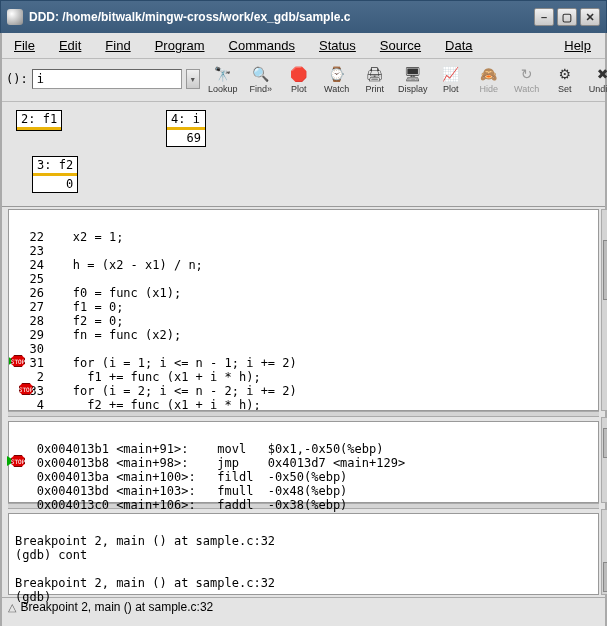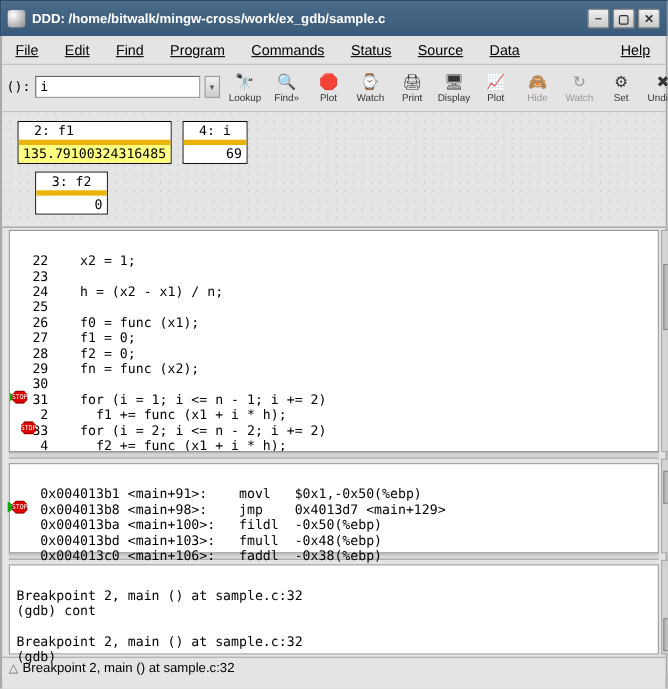--- a/index.html
+++ b/index.html
@@ -118,21 +118,21 @@
   background-size: 8px 8px;
   background-position: 4px 4px;
 }
 .dispbox {
   position: absolute;
   border: 1px solid #000;
   background: #fff;
   font-family: monospace;
   font-size: 12px;
 }
-.dispbox .dhead { padding: 1px 14px; border-bottom: 5px solid #eab308; background:#fff;}
+.dispbox .dhead { padding: 1px 4px; border-bottom: 3px solid #eab308; background:#fff;}
 .dispbox .dval { padding: 1px 4px; text-align: right; background:#fff;}
 .dispbox.sel .dval { background:#ffff80; }
 .source-pane {
   background: #fff;
   border: 1px solid #999;
   margin: 2px 6px 0 6px;
   height: 202px;
   overflow: hidden;
   font-family: monospace;
   font-size: 12px;
@@ -263,21 +263,20 @@
           <div class="ticon">✖</div>
           <span>Undisp</span>
         </div>
     </div>
   </div>
 
   <div class="data-area">
     <div class="data-dots"></div>
     <div class="dispbox sel" style="left:14px;top:8px;">
       <div class="dhead">2: f1</div>
-      <div class="dval">135.79100324316485</div>
     </div>
     <div class="dispbox" style="left:164px;top:8px;min-width:40px;">
       <div class="dhead">4: i</div>
       <div class="dval">69</div>
     </div>
     <div class="dispbox" style="left:30px;top:54px;min-width:44px;">
       <div class="dhead">3: f2</div>
       <div class="dval">0</div>
     </div>
   </div>

